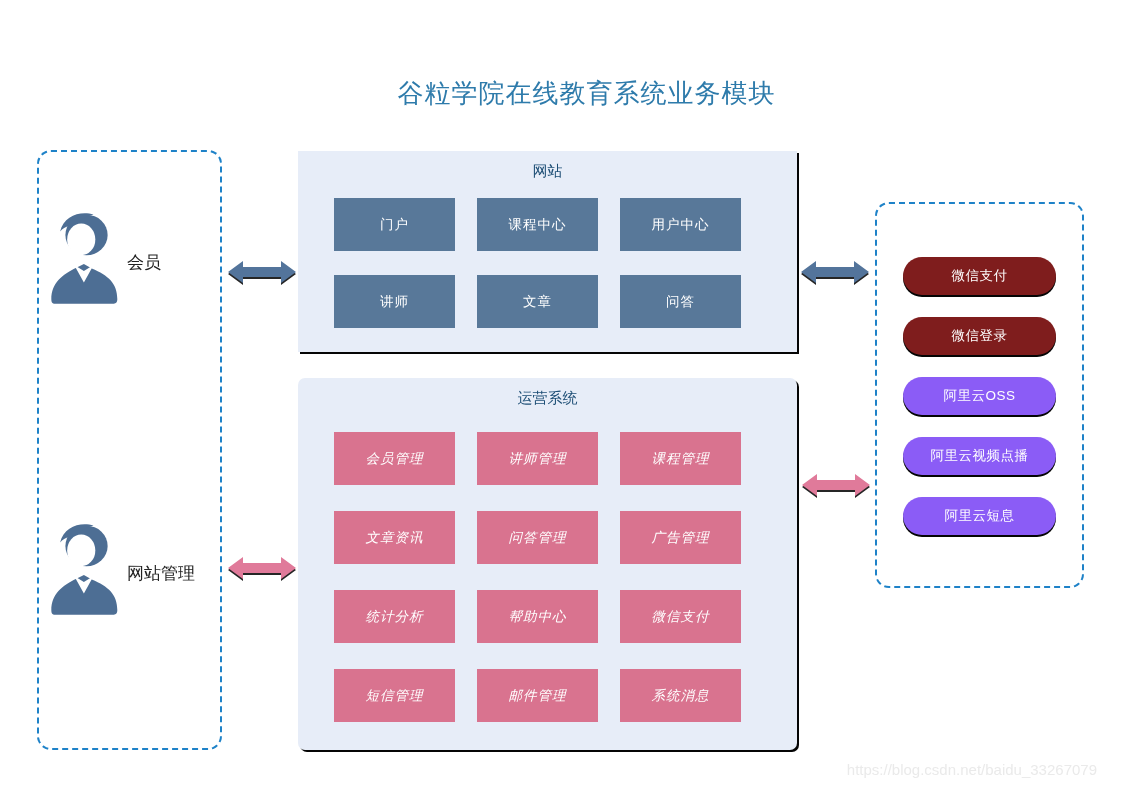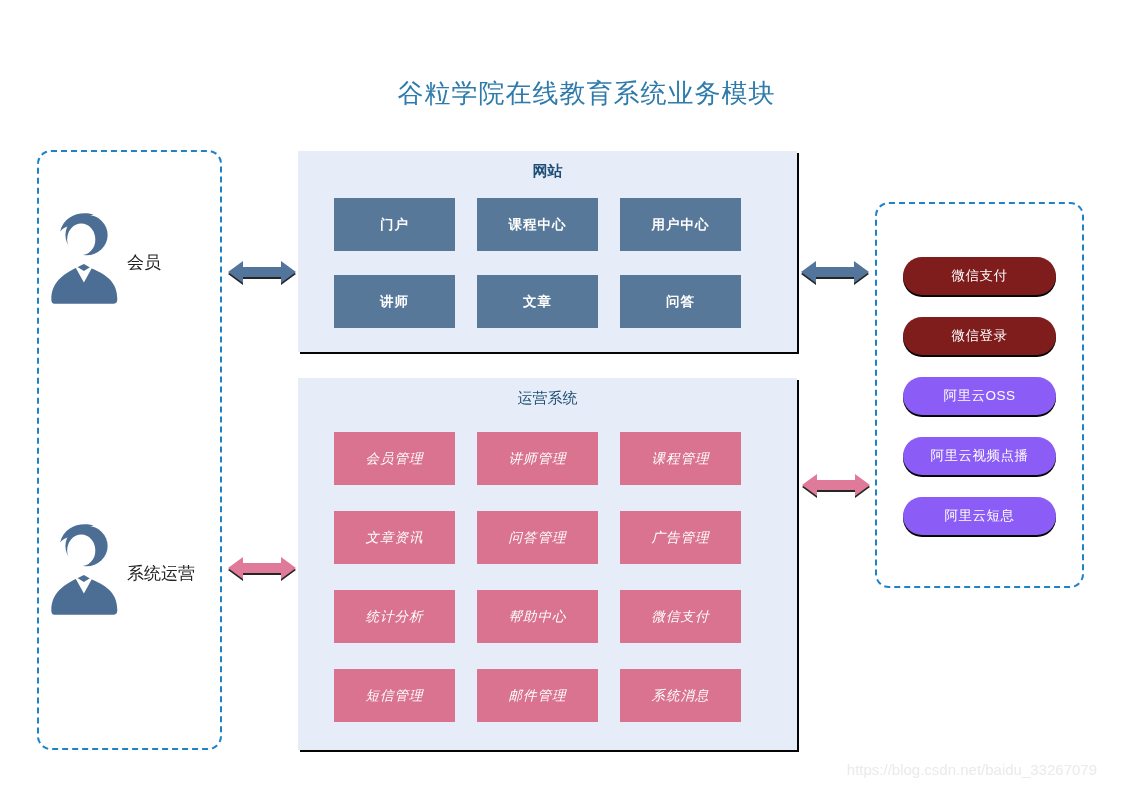--- a/index.html
+++ b/index.html
@@ -15,22 +15,22 @@
   .service-box { left:875px; top:202px; width:209px; height:386px;
                  display:flex; flex-direction:column; align-items:center; gap:22px; padding-top:53px; }
 
   .actor { position:absolute; left:0; width:100%; display:flex; flex-direction:row; align-items:center; }
   .actor.member { top:55px; }
   .actor.operator { top:366px; }
   .actor-label { margin-top:10px; font-size:17px; color:#222; }
 
   
   .panel { position:absolute; left:298px; width:499px; background:#e7edf8; box-shadow:2px 2px 0 0 #050505; }
-  .panel-website { top:151px; height:201px;font-weight:bold; }
-  .panel-ops { top:378px; height:372px; }
+  .panel-website { top:151px; height:201px; }
+  .panel-ops { top:378px; height:372px;border-radius:7px; }
   .panel-title { position:absolute; left:0; top:11px; width:100%; text-align:center;
                  font-size:15px; color:#1d4e75; }
   .grid { position:absolute; left:36px; display:grid; grid-template-columns:repeat(3,121px);
           column-gap:22px; }
   .grid-website { top:47px; row-gap:24px; }
   .grid-ops { top:54px; row-gap:26px;font-style:italic; }
   .mod { width:121px; height:53px; display:flex; align-items:center; justify-content:center;
          color:#ffffff; font-size:13.5px; letter-spacing:1px; }
   .mod.slate { background:#587899; }
   .mod.pink { background:#d9738f; }
@@ -73,21 +73,21 @@
       <div class="actor-label">会员</div>
     </div>
     <div class="actor operator">
       <svg class="person-svg" viewBox="0 0 100 110">
         <ellipse cx="54" cy="30" rx="24" ry="23" fill="#4d6e94"></ellipse>
         <path d="M24 26 C28 8 48 2 62 7 C52 9 44 14 40 23 C35 18 28 21 24 26 Z" fill="#4d6e94"></path>
         <ellipse cx="48" cy="35" rx="16" ry="18" fill="#ffffff"></ellipse>
         <path d="M17 108 Q14 108 14 103 C14 85 26 75 43 67 L51 63 L60 68 C79 76 89 85 89 103 Q89 108 85 108 Z" fill="#4d6e94"></path>
         <path d="M40 64 L51 84 L62 64 L51 71 Z" fill="#ffffff"></path>
       </svg>
-      <div class="actor-label">系统运营</div>
+      <div class="actor-label">网站管理</div>
     </div>
   </div>
 
   <div class="panel panel-website">
     <div class="panel-title">网站</div>
     <div class="grid grid-website">
       <div class="mod slate">门户</div>
       <div class="mod slate">课程中心</div>
       <div class="mod slate">用户中心</div>
       <div class="mod slate">讲师</div>

